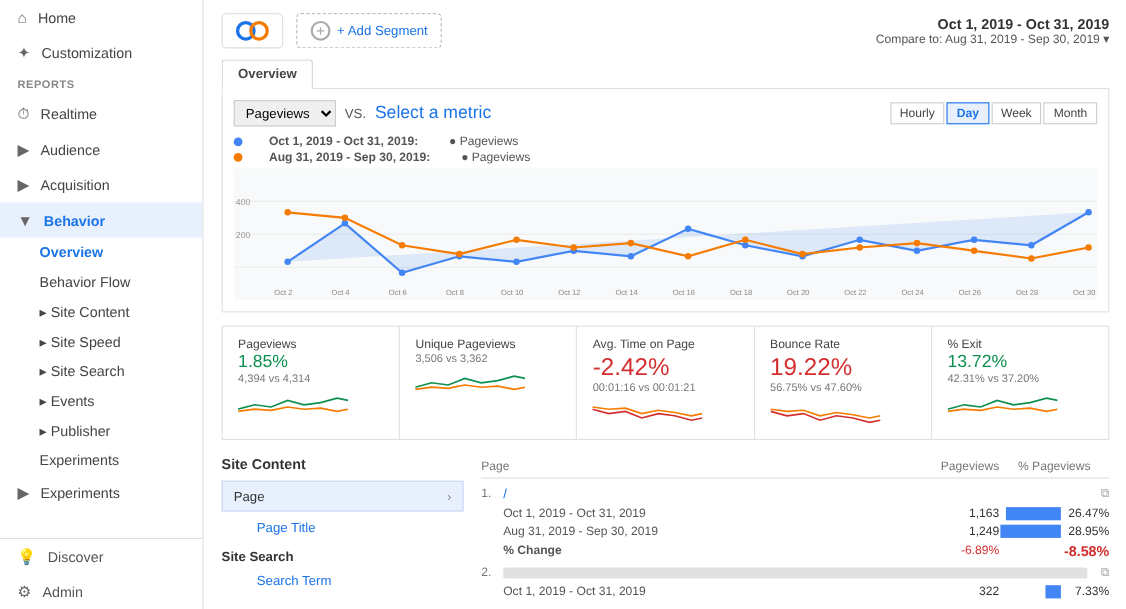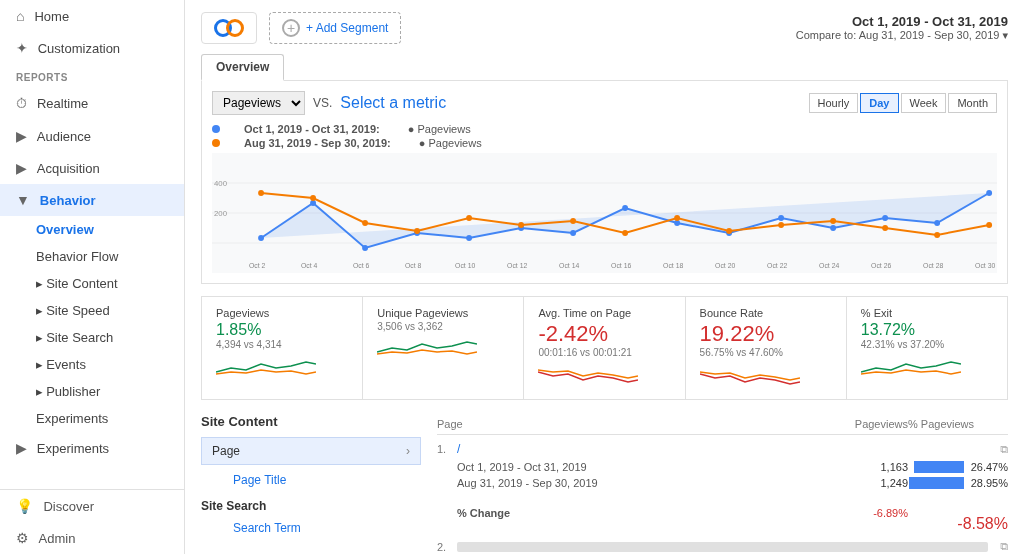--- a/index.html
+++ b/index.html
@@ -72,37 +72,37 @@
     .section-title { font-size: 13px; font-weight: bold; color: #333; margin-bottom: 8px; }
     .content-link { display: flex; align-items: center; justify-content: space-between; padding: 6px 10px; background: #e8f0fe; color: #333; font-size: 12px; cursor: pointer; border: 1px solid #c6d7f5; margin-bottom: 4px; }
     .content-link .arrow { color: #888; }
     .content-link-title { color: #1a73e8; font-size: 12px; padding: 4px 0; cursor: pointer; margin-left: 32px; }
     .section-sub { font-size: 12px; font-weight: bold; color: #333; margin: 8px 0 4px; }
 
     
     .table-header { display: flex; font-size: 11px; color: #777; border-bottom: 1px solid #e0e0e0; padding: 4px 0; margin-bottom: 4px; }
     .table-header .col-page { flex: 1; }
     .table-header .col-pv { width: 80px; text-align: right; }
-    .table-header .col-pct { width: 100px; text-align: left; }
+    .table-header .col-pct { width: 100px; text-align: center; }
     .table-row-data { font-size: 12px; margin-bottom: 2px; }
     .table-row-main { display: flex; align-items: center; padding: 3px 0; }
     .row-num { width: 20px; color: #777; font-size: 11px; }
     .row-link { flex: 1; color: #1a73e8; text-decoration: none; cursor: pointer; font-size: 12px; }
     .row-link.blurred { color: #aaa; }
     .row-icon { width: 20px; text-align: right; color: #aaa; font-size: 11px; }
     .sub-row { display: flex; align-items: center; padding: 2px 0 2px 20px; font-size: 11px; color: #555; }
     .sub-row .sub-label { flex: 1; color: #555; }
     .sub-row .sub-val { width: 80px; text-align: right; color: #333; }
     .sub-row .sub-bar-wrap { width: 100px; display: flex; align-items: center; justify-content: flex-end; gap: 4px; }
     .sub-bar { height: 12px; background: #4285f4; display: inline-block; }
     .sub-pct { font-size: 11px; color: #333; min-width: 40px; text-align: right; }
     .change-row { display: flex; align-items: center; padding: 2px 0 2px 20px; font-size: 11px; }
     .change-row .change-label { flex: 1; color: #555; font-weight: bold; }
     .change-val { width: 80px; text-align: right; color: #d32f2f; font-size: 11px; }
-    .change-pct { width: 100px; text-align: right; color: #d32f2f; font-size: 16px; font-weight: normal; margin-top: 22px; }
+    .change-pct { width: 100px; text-align: right; color: #d32f2f; font-size: 13px; font-weight: bold; }
   </style>
 </head>
 <body>
 
 <div class="sidebar">
   <div class="sidebar-item">
     <span class="icon">⌂</span>
     <span>Home</span>
   </div>
   <div class="sidebar-item">

